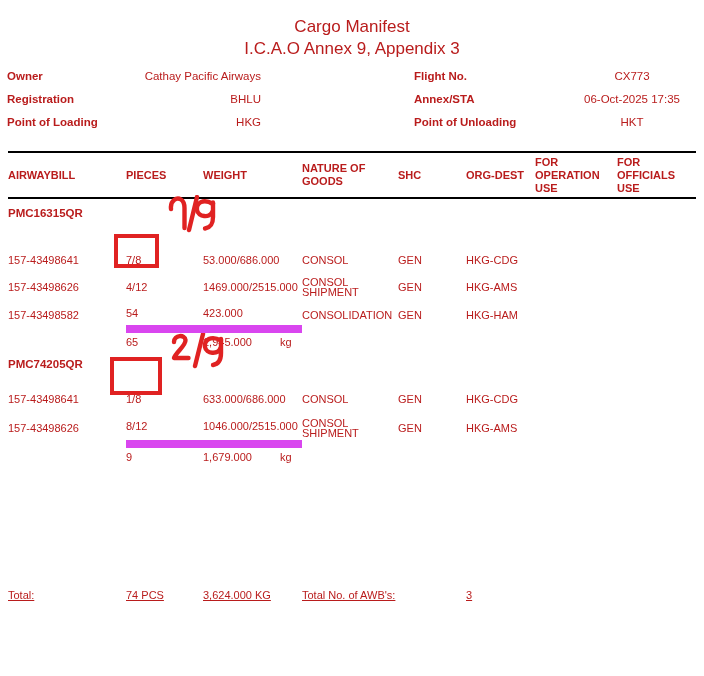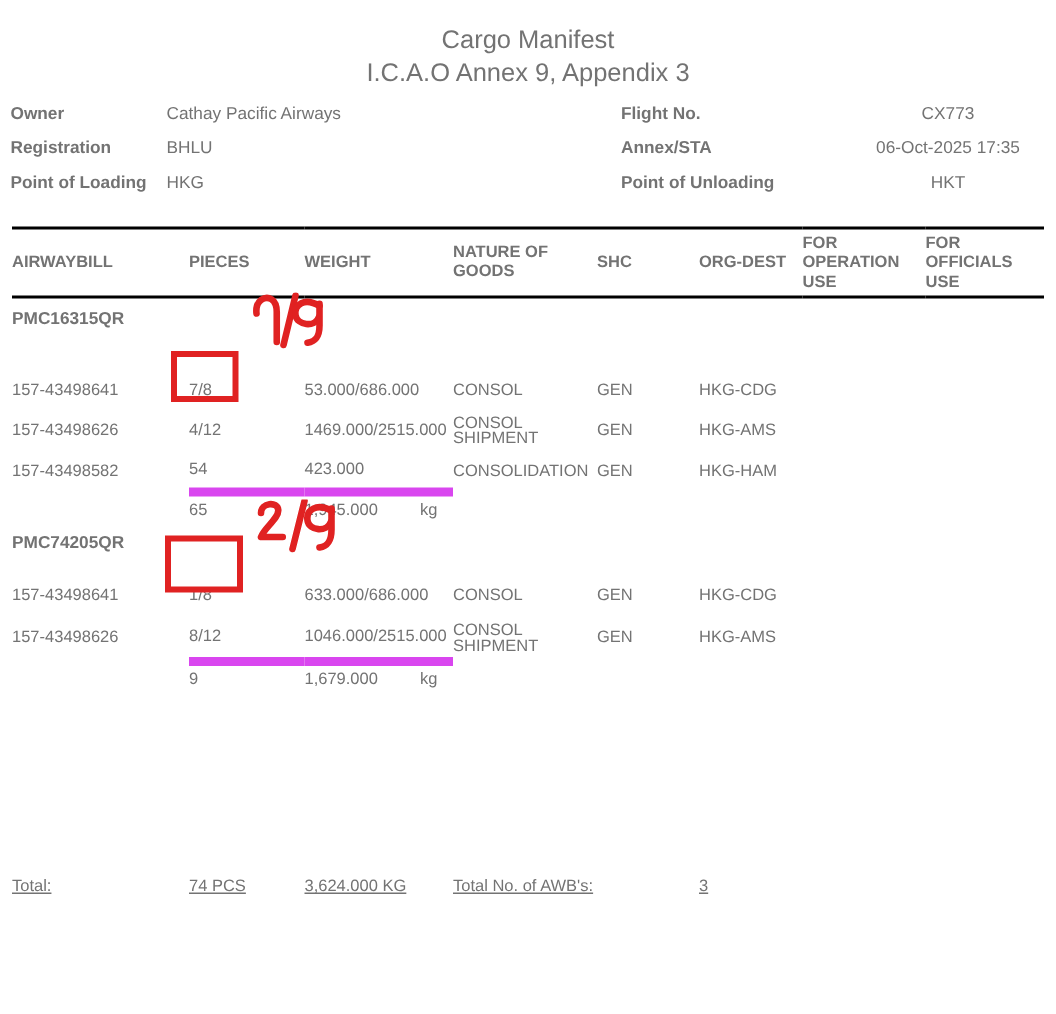--- a/index.html
+++ b/index.html
@@ -1,31 +1,31 @@
 <!DOCTYPE html>
 <html><head>
 <meta charset="utf-8">
 <style>
   html,body{margin:0;padding:0;background:#fff;}
   .page{
     position:relative;
     width:704px;height:676px;
-    background:#fff;color:#737373;
+    background:#fff;color:#b91c1c;
     font-family:"Liberation Sans", sans-serif;
     overflow:hidden;
   }
   
   .titles{position:absolute;top:16px;left:0;width:704px;text-align:center;}
   .doc-title{font-size:17px;font-weight:400;line-height:22px;}
   .doc-subtitle{font-size:17px;font-weight:400;line-height:22px;}
   
   .info{position:absolute;top:64px;left:0;width:704px;font-size:11.5px;}
   .info-row{display:flex;height:23px;align-items:center;}
   .info-label-left{width:104px;padding-left:7px;font-weight:700;}
-  .info-value-left{width:150px;text-align:left;}
+  .info-value-left{width:150px;text-align:right;}
   .info-spacer{width:153px;}
   .info-label-right{width:150px;font-weight:700;}
   .info-value-right{width:136px;text-align:center;}
   
   table.manifest{
     position:absolute;top:151px;left:8px;width:688px;
     border-collapse:collapse;table-layout:fixed;
     font-size:11px;
   }
   table.manifest td, table.manifest th{
@@ -36,21 +36,21 @@
     border-top:2px solid #000;border-bottom:2px solid #000;
   }
   th.c-awb, td.c-awb{padding-left:4px;}
   td.c-kg{padding-left:7px;margin-left:24px;}
   tr.group-title td{font-weight:700;font-size:11.5px;vertical-align:top;padding-top:8px;height:40px;}
   tr.group-title.second td{padding-top:0;height:28px;}
   tr.data td{vertical-align:middle;height:26px;line-height:11px;}
   tr.data.tall td{height:28px;line-height:10.5px;}
   tr.data.short td{height:24px;}
   tr.subtotal td{vertical-align:top;padding-top:3px;height:22px;}
-  tr.subtotal td.rule{border-top:6px solid #d946ef;}
+  tr.subtotal td.rule{border-top:8px solid #d946ef;}
   tr.spacer td{height:108px;}
   tr.total-row td{vertical-align:top;padding-top:8px;height:30px;white-space:nowrap;text-decoration:underline;}
   .nowrap{white-space:nowrap;}
   
   .ann{position:absolute;pointer-events:none;}
   .ann-box{box-sizing:border-box;border-style:solid;}
   .sr{position:absolute;width:1px;height:1px;overflow:hidden;clip:rect(0 0 0 0);white-space:nowrap;}
   .ann svg{display:block;width:100%;height:100%;}
 </style>
 </head>

